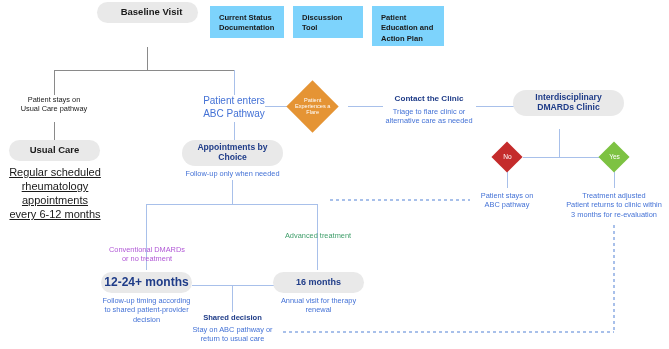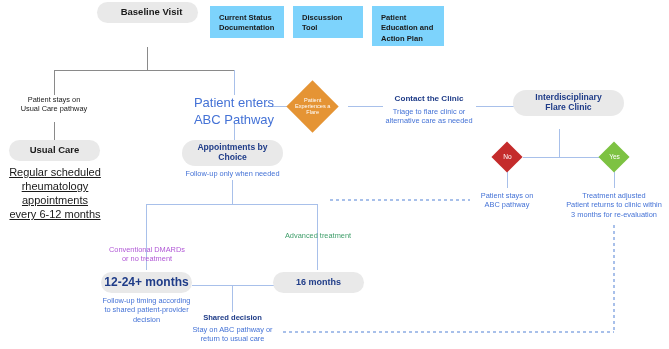--- a/index.html
+++ b/index.html
@@ -98,36 +98,36 @@
   <div class="cap cap-dark" style="left:4px;top:95px;width:100px;font-size:7.4px;white-space:pre-line;">Patient stays on
 Usual Care pathway</div>
 
   <div class="node pill" style="left:9px;top:140px;width:91px;height:21px;">
     <span class="pill-title cap-dark" style="font-size:9.5px;">Usual Care</span>
   </div>
   <div class="cap cap-dark" style="left:0px;top:165px;width:110px;font-size:11px;white-space:pre-line;text-decoration:underline;">Regular scheduled
 rheumatology appointments
 every 6-12 months</div>
 
-  <div class="cap cap-blue" style="left:184px;top:95px;width:100px;font-size:13px;white-space:pre-line;">Patient enters
+  <div class="cap cap-blue" style="left:184px;top:95px;width:100px;font-size:10px;white-space:pre-line;">Patient enters
 ABC Pathway</div>
 
   <div class="diamond" style="left:294px;top:88px;width:37px;height:37px;background:#e59434;">
     <span style="color:#ffffff;font-size:5.6px;white-space:pre-line;width:56px;">Patient
 Experiences a
 Flare</span>
   </div>
 
   <div class="cap" style="left:379px;top:94px;width:100px;font-size:8.1px;font-weight:bold;color:#1f3c88;">Contact the Clinic</div>
   <div class="cap cap-blue" style="left:374px;top:107px;width:110px;font-size:7.4px;white-space:pre-line;">Triage to flare clinic or
 alternative care as needed</div>
 
   <div class="node pill" style="left:513px;top:90px;width:111px;height:26px;">
     <span class="pill-title" style="font-size:8.6px;color:#1f3c88;white-space:pre-line;">Interdisciplinary
-Flare Clinic</span>
+DMARDs Clinic</span>
   </div>
 
   <div class="diamond" style="left:496px;top:146px;width:22px;height:22px;background:#c42b2b;">
     <span style="color:#ffffff;font-size:6.6px;">No</span>
   </div>
   <div class="diamond" style="left:603px;top:146px;width:22px;height:22px;background:#7dc242;">
     <span style="color:#ffffff;font-size:6.6px;">Yes</span>
   </div>
 
   <div class="cap cap-blue" style="left:457px;top:191px;width:100px;font-size:7.4px;white-space:pre-line;">Patient stays on
@@ -149,18 +149,20 @@
   <div class="node pill" style="left:101px;top:272px;width:91px;height:21px;">
     <span class="pill-title" style="font-size:12px;color:#1f3c88;">12-24+ months</span>
   </div>
   <div class="cap cap-blue" style="left:84px;top:296px;width:125px;font-size:7.4px;white-space:pre-line;">Follow-up timing according
 to shared patient-provider
 decision</div>
 
   <div class="node pill" style="left:273px;top:272px;width:91px;height:21px;">
     <span class="pill-title" style="font-size:9px;color:#1f3c88;">16 months</span>
   </div>
+  <div class="cap cap-blue" style="left:258px;top:296px;width:121px;font-size:7.4px;white-space:pre-line;">Annual visit for therapy
+renewal</div>
 
   <div class="cap" style="left:182px;top:313px;width:101px;font-size:7.6px;font-weight:bold;color:#1f3c88;">Shared decision</div>
   <div class="cap cap-blue" style="left:176px;top:325px;width:113px;font-size:7.4px;white-space:pre-line;">Stay on ABC pathway or
 return to usual care</div>
 
 </div>
 
 </body></html>

